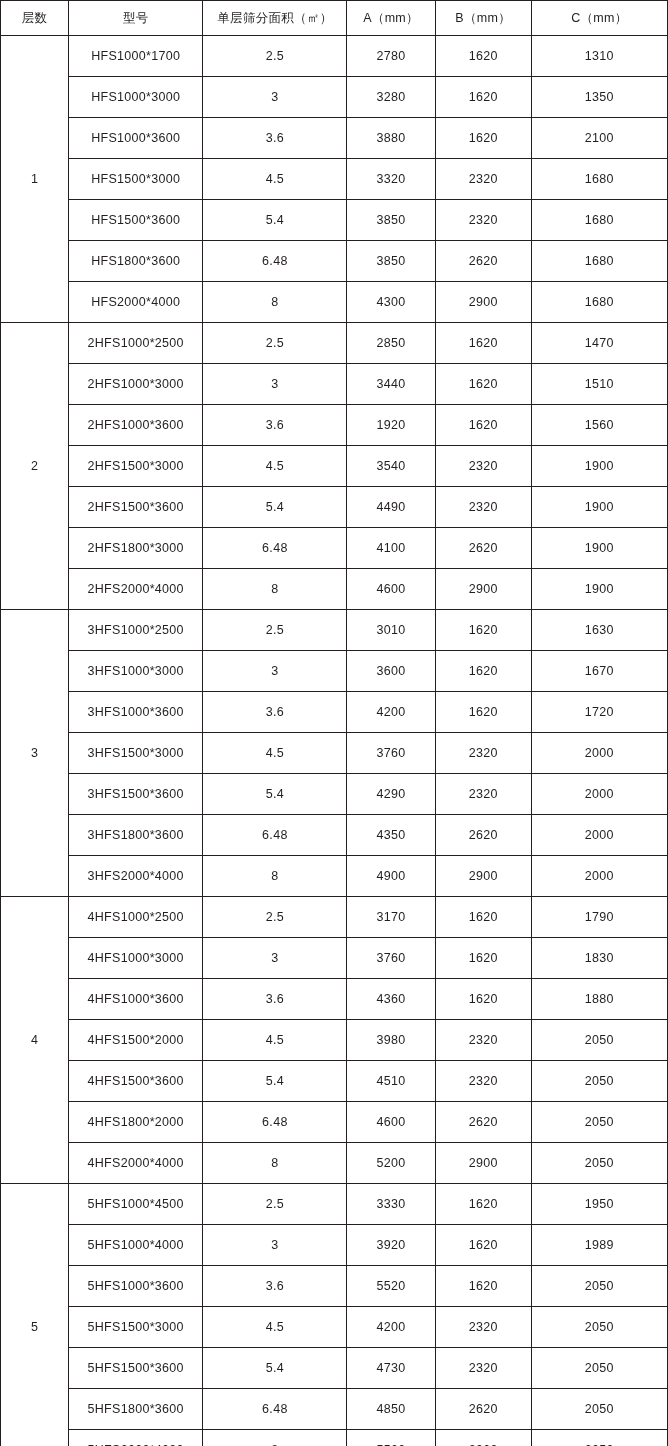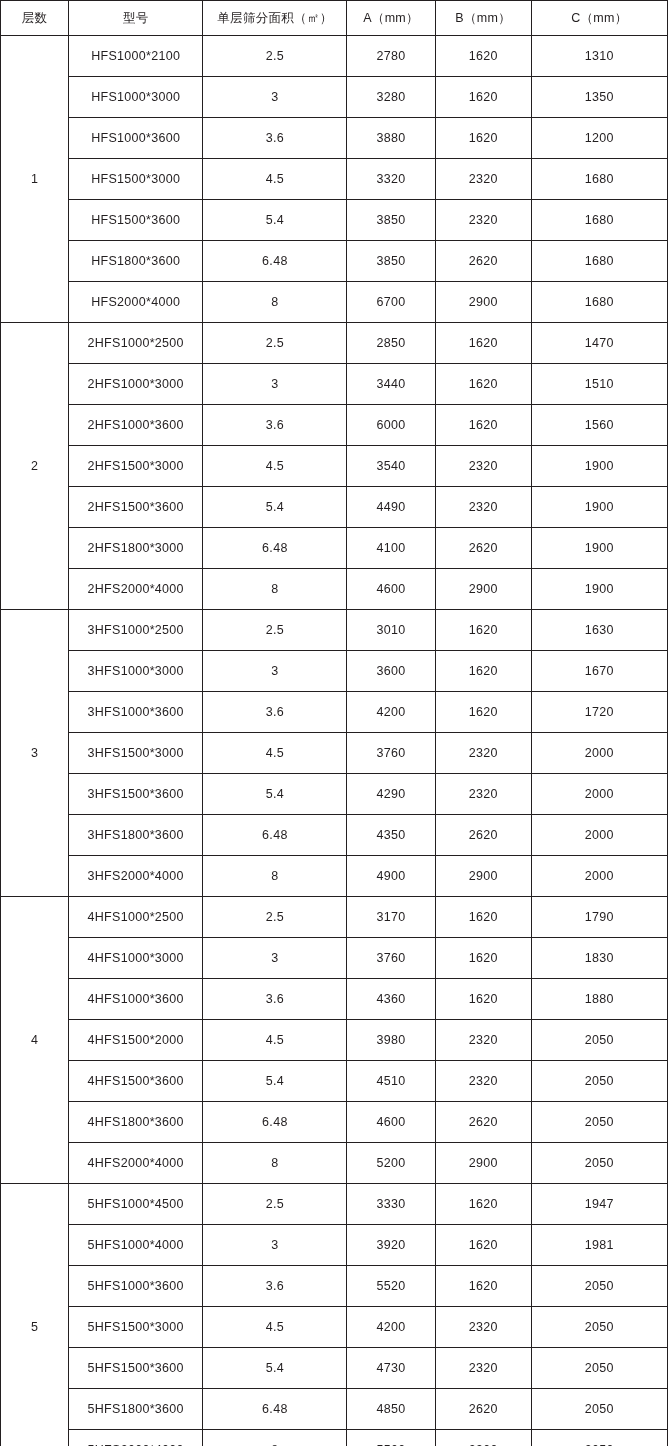--- a/index.html
+++ b/index.html
@@ -62,39 +62,39 @@
       <th>型号</th>
       <th>单层筛分面积（㎡）</th>
       <th>A（mm）</th>
       <th>B（mm）</th>
       <th>C（mm）</th>
     </tr>
   </thead>
   <tbody id="table-body">
       <tr>
         <td class="layer-cell" rowspan="7">1</td>
-        <td>HFS1000*2100</td>
+        <td>HFS1000*1700</td>
         <td>2.5</td>
         <td>2780</td>
         <td>1620</td>
         <td>1310</td>
       </tr>
       <tr>
         <td>HFS1000*3000</td>
         <td>3</td>
         <td>3280</td>
         <td>1620</td>
         <td>1350</td>
       </tr>
       <tr>
         <td>HFS1000*3600</td>
         <td>3.6</td>
         <td>3880</td>
         <td>1620</td>
-        <td>1200</td>
+        <td>2100</td>
       </tr>
       <tr>
         <td>HFS1500*3000</td>
         <td>4.5</td>
         <td>3320</td>
         <td>2320</td>
         <td>1680</td>
       </tr>
       <tr>
         <td>HFS1500*3600</td>
@@ -106,21 +106,21 @@
       <tr>
         <td>HFS1800*3600</td>
         <td>6.48</td>
         <td>3850</td>
         <td>2620</td>
         <td>1680</td>
       </tr>
       <tr>
         <td>HFS2000*4000</td>
         <td>8</td>
-        <td>6700</td>
+        <td>4300</td>
         <td>2900</td>
         <td>1680</td>
       </tr>
       <tr>
         <td class="layer-cell" rowspan="7">2</td>
         <td>2HFS1000*2500</td>
         <td>2.5</td>
         <td>2850</td>
         <td>1620</td>
         <td>1470</td>
@@ -128,21 +128,21 @@
       <tr>
         <td>2HFS1000*3000</td>
         <td>3</td>
         <td>3440</td>
         <td>1620</td>
         <td>1510</td>
       </tr>
       <tr>
         <td>2HFS1000*3600</td>
         <td>3.6</td>
-        <td>6000</td>
+        <td>1920</td>
         <td>1620</td>
         <td>1560</td>
       </tr>
       <tr>
         <td>2HFS1500*3000</td>
         <td>4.5</td>
         <td>3540</td>
         <td>2320</td>
         <td>1900</td>
       </tr>
@@ -247,47 +247,47 @@
         <td>2050</td>
       </tr>
       <tr>
         <td>4HFS1500*3600</td>
         <td>5.4</td>
         <td>4510</td>
         <td>2320</td>
         <td>2050</td>
       </tr>
       <tr>
-        <td>4HFS1800*3600</td>
+        <td>4HFS1800*2000</td>
         <td>6.48</td>
         <td>4600</td>
         <td>2620</td>
         <td>2050</td>
       </tr>
       <tr>
         <td>4HFS2000*4000</td>
         <td>8</td>
         <td>5200</td>
         <td>2900</td>
         <td>2050</td>
       </tr>
       <tr>
         <td class="layer-cell" rowspan="7">5</td>
         <td>5HFS1000*4500</td>
         <td>2.5</td>
         <td>3330</td>
         <td>1620</td>
-        <td>1947</td>
+        <td>1950</td>
       </tr>
       <tr>
         <td>5HFS1000*4000</td>
         <td>3</td>
         <td>3920</td>
         <td>1620</td>
-        <td>1981</td>
+        <td>1989</td>
       </tr>
       <tr>
         <td>5HFS1000*3600</td>
         <td>3.6</td>
         <td>5520</td>
         <td>1620</td>
         <td>2050</td>
       </tr>
       <tr>
         <td>5HFS1500*3000</td>

